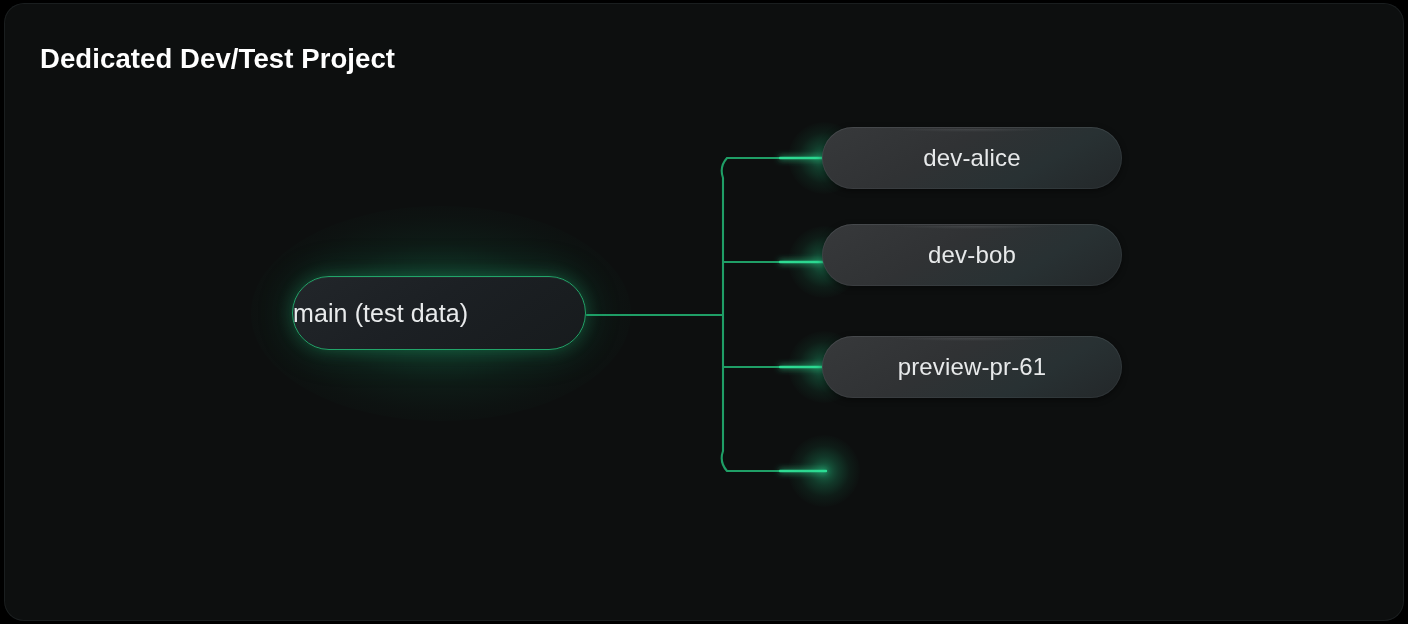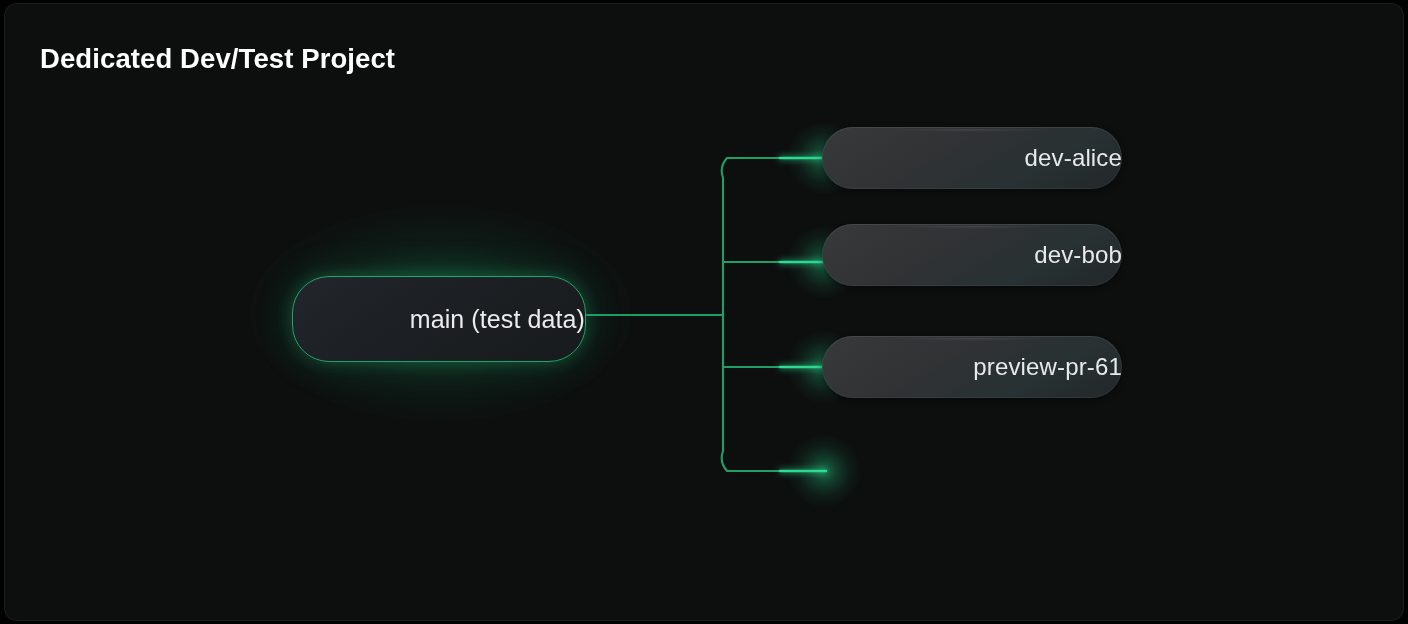--- a/index.html
+++ b/index.html
@@ -21,21 +21,21 @@
     background: #000000;
   }
 
   
   #card {
     position: absolute;
     left: 4px;
     top: 3px;
     width: 1400px;
     height: 618px;
-    border-radius: 13px;
+    border-radius: 20px;
     background: #0d0f0f;
     box-shadow: inset 0 0 0 1px rgba(150,170,175,0.10);
     overflow: hidden;
   }
 
   
   #title {
     position: absolute;
     left: 36px;
     top: 40px;
@@ -71,31 +71,31 @@
                 rgba(16,90,60,0.0) 80%);
     pointer-events: none;
   }
 
   
   #root-node {
     position: absolute;
     left: 288px;
     top: 273px;
     width: 294px;
-    height: 86px;
+    height: 74px;
     box-sizing: border-box;
     border-radius: 37px;
     border: 1.6px solid #22a469;
     background: linear-gradient(145deg, #22262a 0%, #1c2024 45%, #171b1d 100%);
     box-shadow: 0 0 16px rgba(34,190,120,0.30),
                 0 0 40px rgba(30,170,110,0.16),
                 inset 0 1px 0 rgba(255,255,255,0.035);
     display: flex;
     align-items: center;
-    justify-content: flex-end;
+    justify-content: flex-start;
   }
   #root-node .node-label {
     font-size: 25px;
     color: #e9ebec;
     letter-spacing: 0.1px;
     white-space: nowrap;
   }
 
   
   .child-node {
@@ -104,21 +104,21 @@
     width: 300px;
     height: 62px;
     box-sizing: border-box;
     border-radius: 31px;
     background: linear-gradient(150deg, #37393b 0%, #303234 40%, #283133 70%, #232729 100%);
     box-shadow: inset 0 0 0 1px rgba(168,178,182,0.085),
                 inset 0 1px 0 rgba(255,255,255,0.045),
                 0 2px 6px rgba(0,0,0,0.45);
     display: flex;
     align-items: center;
-    justify-content: flex-end;
+    justify-content: center;
   }
   .child-node .node-label {
     font-size: 24px;
     color: #e7e9ea;
     letter-spacing: 0.15px;
     white-space: nowrap;
   }
   
   .child-node::before {
     content: "";

